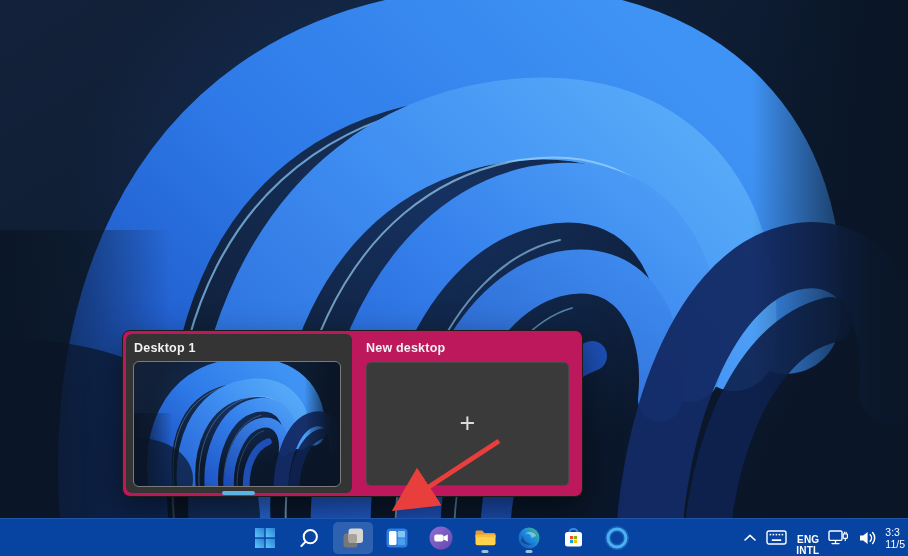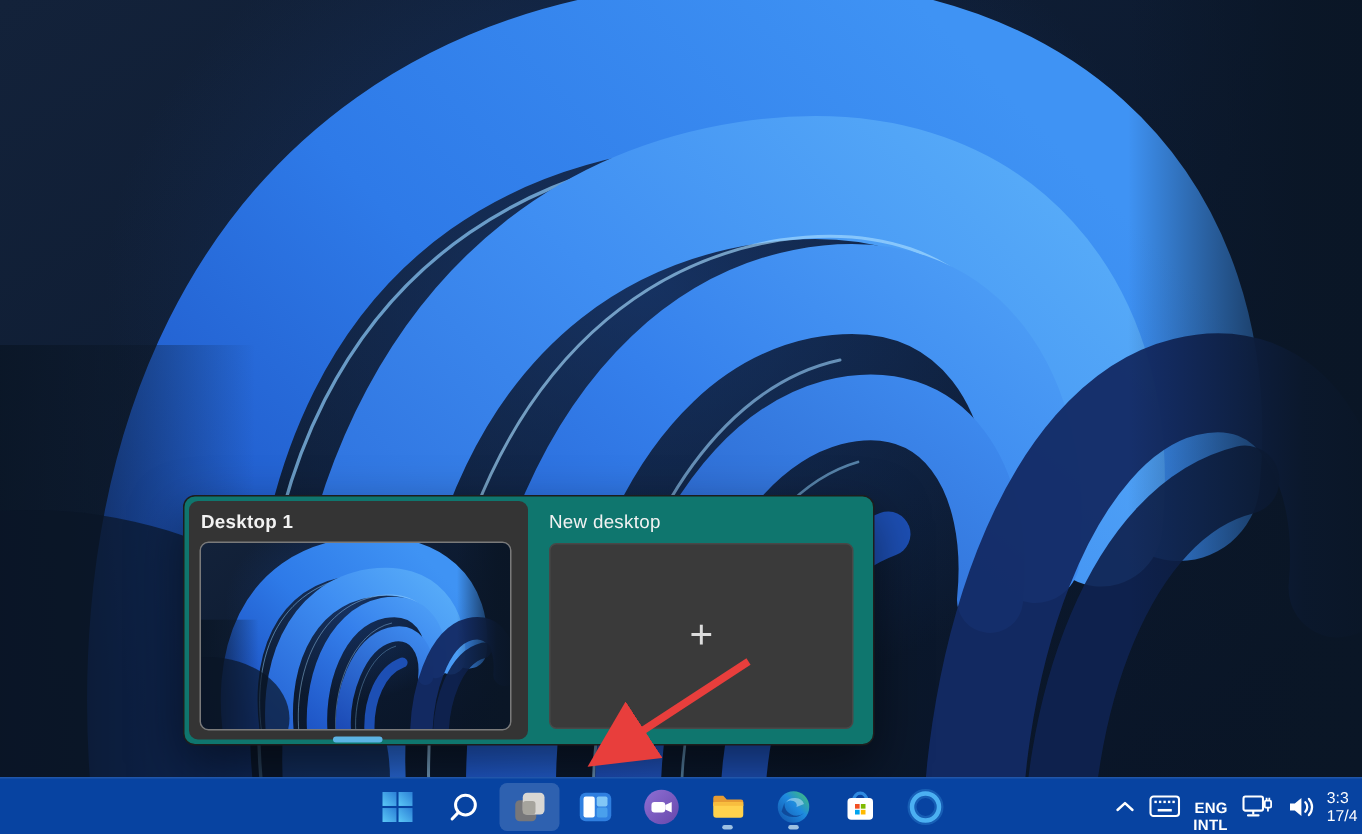--- a/index.html
+++ b/index.html
@@ -7,33 +7,33 @@
     position:relative;width:908px;height:556px;overflow:hidden;
     background:#0b1830;
     font-family:"Liberation Sans","DejaVu Sans",sans-serif;
     -webkit-font-smoothing:antialiased;
   }
   .wallpaper{position:absolute;left:0;top:0;width:908px;height:556px;display:block;}
 
   
   .flyout{
     position:absolute;left:122px;top:330px;width:461px;height:167px;
-    background:#0f766e;border:1px solid #1d1d1d;border-radius:8px;
+    background:#be185d;border:1px solid #1d1d1d;border-radius:8px;
     box-shadow:0 14px 34px rgba(0,0,0,.5);box-sizing:border-box;
   }
   .card-sel{
     position:absolute;left:3px;top:3px;width:226px;height:159px;
     background:#343434;border-radius:6px;
   }
   .fly-label{
     position:absolute;top:10px;font-size:12.5px;font-weight:700;
     color:#f2f2f2;letter-spacing:.2px;
   }
   .lab-d1{left:11px;}
-  .lab-nd{left:243px;font-weight:400;}
+  .lab-nd{left:243px;font-weight:700;}
   .thumb{
     position:absolute;left:11px;top:31px;width:206px;height:124px;
     border-radius:5px;overflow:hidden;background:#0d1a2c;
     outline:1px solid rgba(255,255,255,.35);
   }
   .thumb svg{display:block;width:206px;height:124px;}
   .desk-indicator{
     position:absolute;left:99px;top:160px;width:33px;height:4px;
     border-radius:2px;background:#5cb3e4;
   }
@@ -315,19 +315,19 @@
         <svg width="20" height="16" viewBox="0 0 20 16">
           <path d="M2,5.6 H5.2 L9.6,2 V14 L5.2,10.4 H2 Z" fill="#ffffff"></path>
           <path d="M12.2,4.8 a4.6,4.6 0 0 1 0,6.4" stroke="#ffffff" stroke-width="1.5" fill="none" stroke-linecap="round"></path>
           <path d="M14.6,2.6 a8,8 0 0 1 0,10.8" stroke="#ffffff" stroke-width="1.5" fill="none" stroke-linecap="round"></path>
         </svg>
       </div>
 
       <div class="tray-item clock">
         <div>
           <div>3:3</div>
-          <div>17/4</div>
+          <div>11/5</div>
         </div>
       </div>
 
     </div>
   </div>
 </div>
 
 </body></html>

